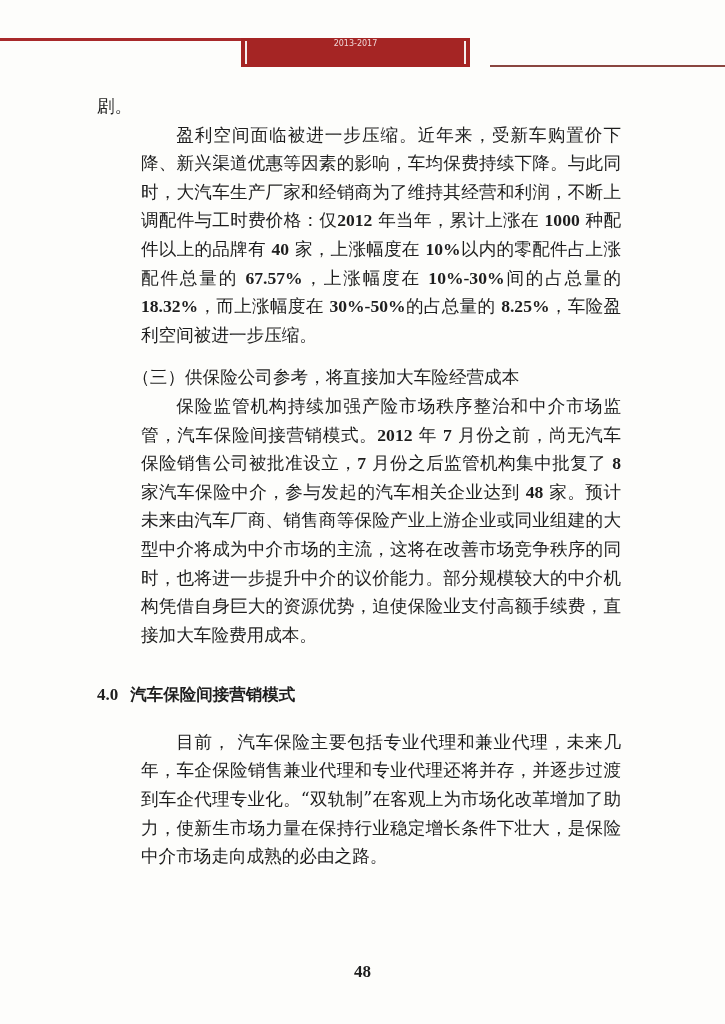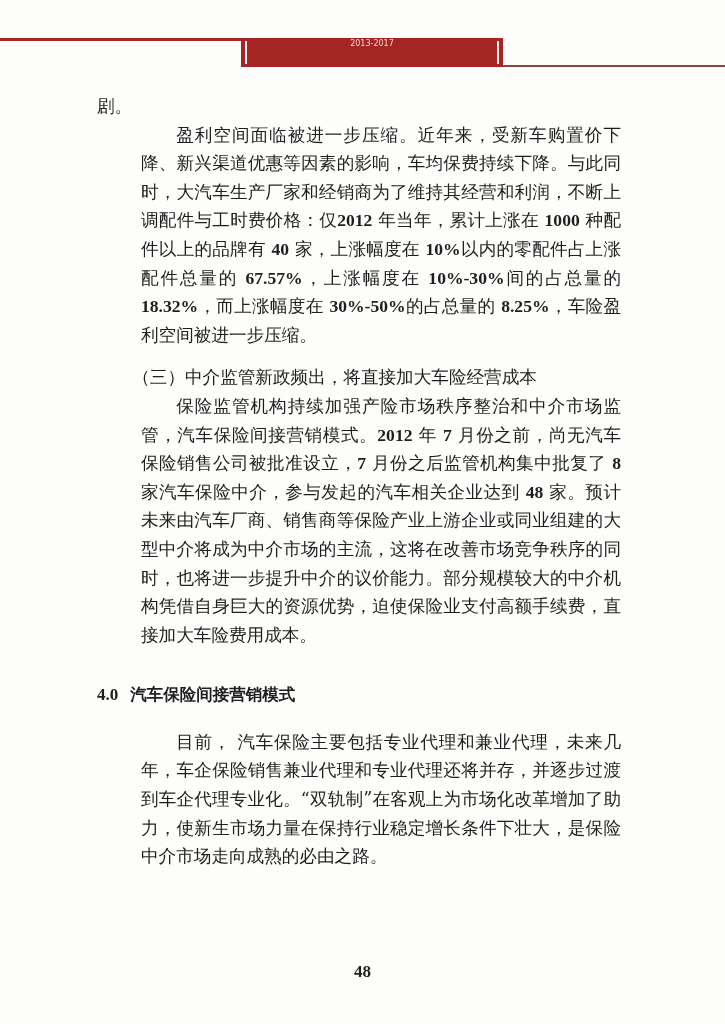--- a/index.html
+++ b/index.html
@@ -10,21 +10,21 @@
   }
   .hdr-rule-left {
     position: absolute; left: 0; top: 38px; width: 243px; height: 3px;
     background: #a8292a;
   }
   .hdr-rule-right {
     position: absolute; left: 490px; top: 65px; width: 235px; height: 2px;
     background: #8a4640;
   }
   .hdr-band {
-    position: absolute; left: 241px; top: 38px; width: 262px; height: 29px;
+    position: absolute; left: 241px; top: 38px; width: 229px; height: 29px;
     background: #a52524;
   }
   .hdr-bar {
     position: absolute; top: 3px; width: 2px; height: 23px; background: #f5eeee;
   }
   .hdr-bar.left { left: 4px; }
   .hdr-bar.right { right: 4px; }
   .hdr-years {
     position: absolute; left: 0; right: 0; top: 1px; text-align: center;
     font-family: "DejaVu Sans", sans-serif; font-size: 8px; color: #f0d8d8;
@@ -65,21 +65,21 @@
   <div class="hdr-bar right"></div>
   <div class="hdr-years">2013-2017</div>
 </div>
 
 <div class="body-col">
   <p class="p">剧。</p>
 
   <p class="p indent"><span>盈利空间面临被进一步压缩。近年来，受新车购置价下降、新兴渠道优惠等因素的影响，车均保费持续下降。与此同时，大汽车生产厂家和经销商为了维持其经营和利润，不断上调配件与工时费价格：仅</span><b>2012</b><span> 年当年，累计上涨在 </span><b>1000</b><span> 种配件以上的品牌有 </span><b>40</b><span> 家，上涨幅度在 </span><b>10%</b><span>以内的零配件占上涨配件总量的 </span><b>67.57%</b><span>，上涨幅度在 </span><b>10%-30%</b><span>间的占总量的 </span><b>18.32%</b><span>，而上涨幅度在 </span><b>30%-50%</b><span>的占总量的 </span><b>8.25%</b><span>，车险盈利空间被进一步压缩。</span></p>
 
   <div class="gap"></div>
-  <p class="subhead">（三）中介监管新政频出，将直接加大车险经营成本</p>
+  <p class="subhead">（三）供保险公司参考，将直接加大车险经营成本</p>
 
   <p class="p indent"><span>保险监管机构持续加强产险市场秩序整治和中介市场监管，汽车保险间接营销模式。</span><b>2012</b><span> 年 </span><b>7</b><span> 月份之前，尚无汽车保险销售公司被批准设立，</span><b>7</b><span> 月份之后监管机构集中批复了 </span><b>8</b><span> 家汽车保险中介，参与发起的汽车相关企业达到 </span><b>48</b><span> 家。预计未来由汽车厂商、销售商等保险产业上游企业或同业组建的大型中介将成为中介市场的主流，这将在改善市场竞争秩序的同时，也将进一步提升中介的议价能力。部分规模较大的中介机构凭借自身巨大的资源优势，迫使保险业支付高额手续费，直接加大车险费用成本。</span></p>
 
   <div class="gap"></div>
 
 
 
   <div class="gap" style="height:18px"></div>
   <p class="sechead"><span class="num">4.0</span><span>汽车保险间接营销模式</span></p>
   <div class="gap" style="height:18px"></div>

